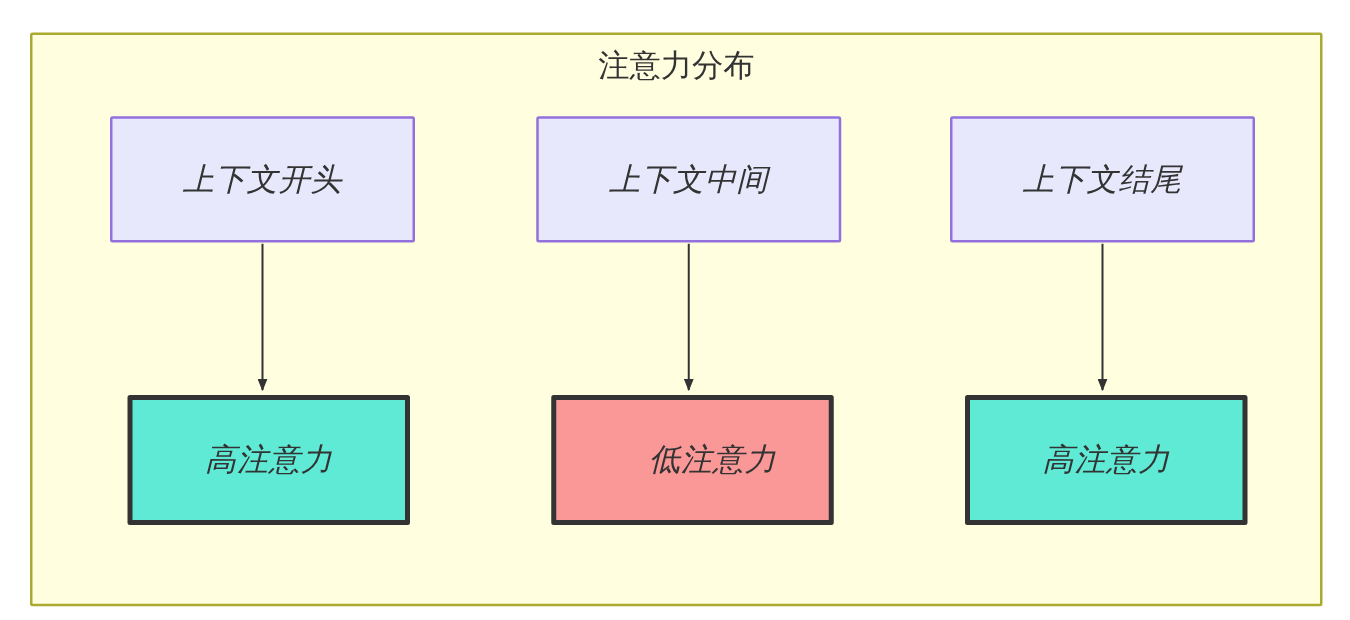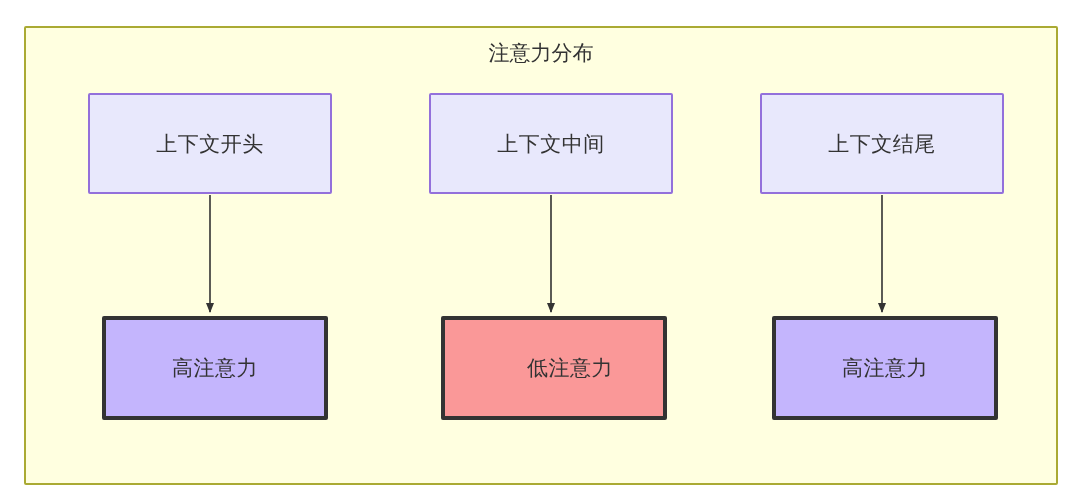--- a/index.html
+++ b/index.html
@@ -33,41 +33,42 @@
     border: 2px solid #aaaa33;
     border-radius: 2px;
   }
 
   .subgraph-title {
     position: absolute;
     left: 0;
     top: 12px;
     width: 100%;
     text-align: center;
-    font-size: 21px;
+    font-size: 25px;
     line-height: 26px;
     color: #333333;
     white-space: nowrap;
   }
 
   
   .node {
     position: absolute;
     box-sizing: border-box;
     display: flex;
     align-items: center;
     justify-content: center;
     border-radius: 2px;
   }
   .node-label {
-    font-size: 21px;
+    font-size: 25px;
     line-height: 26px;
     color: #333333;
     white-space: nowrap;
     letter-spacing: 0.5px;
+    font-style: italic;
   }
 
   
   .node-context {
     background: #e8e8fc;
     border: 2px solid #9370db;
     width: 244px;
     height: 101px;
     top: 93px;
   }
@@ -79,21 +80,21 @@
   .node-attention {
     border: 4px solid #333333;
     width: 226px;
     height: 104px;
     top: 316px;
   }
   .node-attention.col-1 { left: 102px; }
   .node-attention.col-2 { left: 441px; padding-left: 32px; }
   .node-attention.col-3 { left: 772px; }
 
-  .fill-high { background: #c4b5fd; }
+  .fill-high { background: #5eead4; }
   .fill-low  { background: #fa9898; }
 
   
   .edge-layer {
     position: absolute;
     left: 0;
     top: 0;
     width: 1080px;
     height: 496px;
     pointer-events: none;

